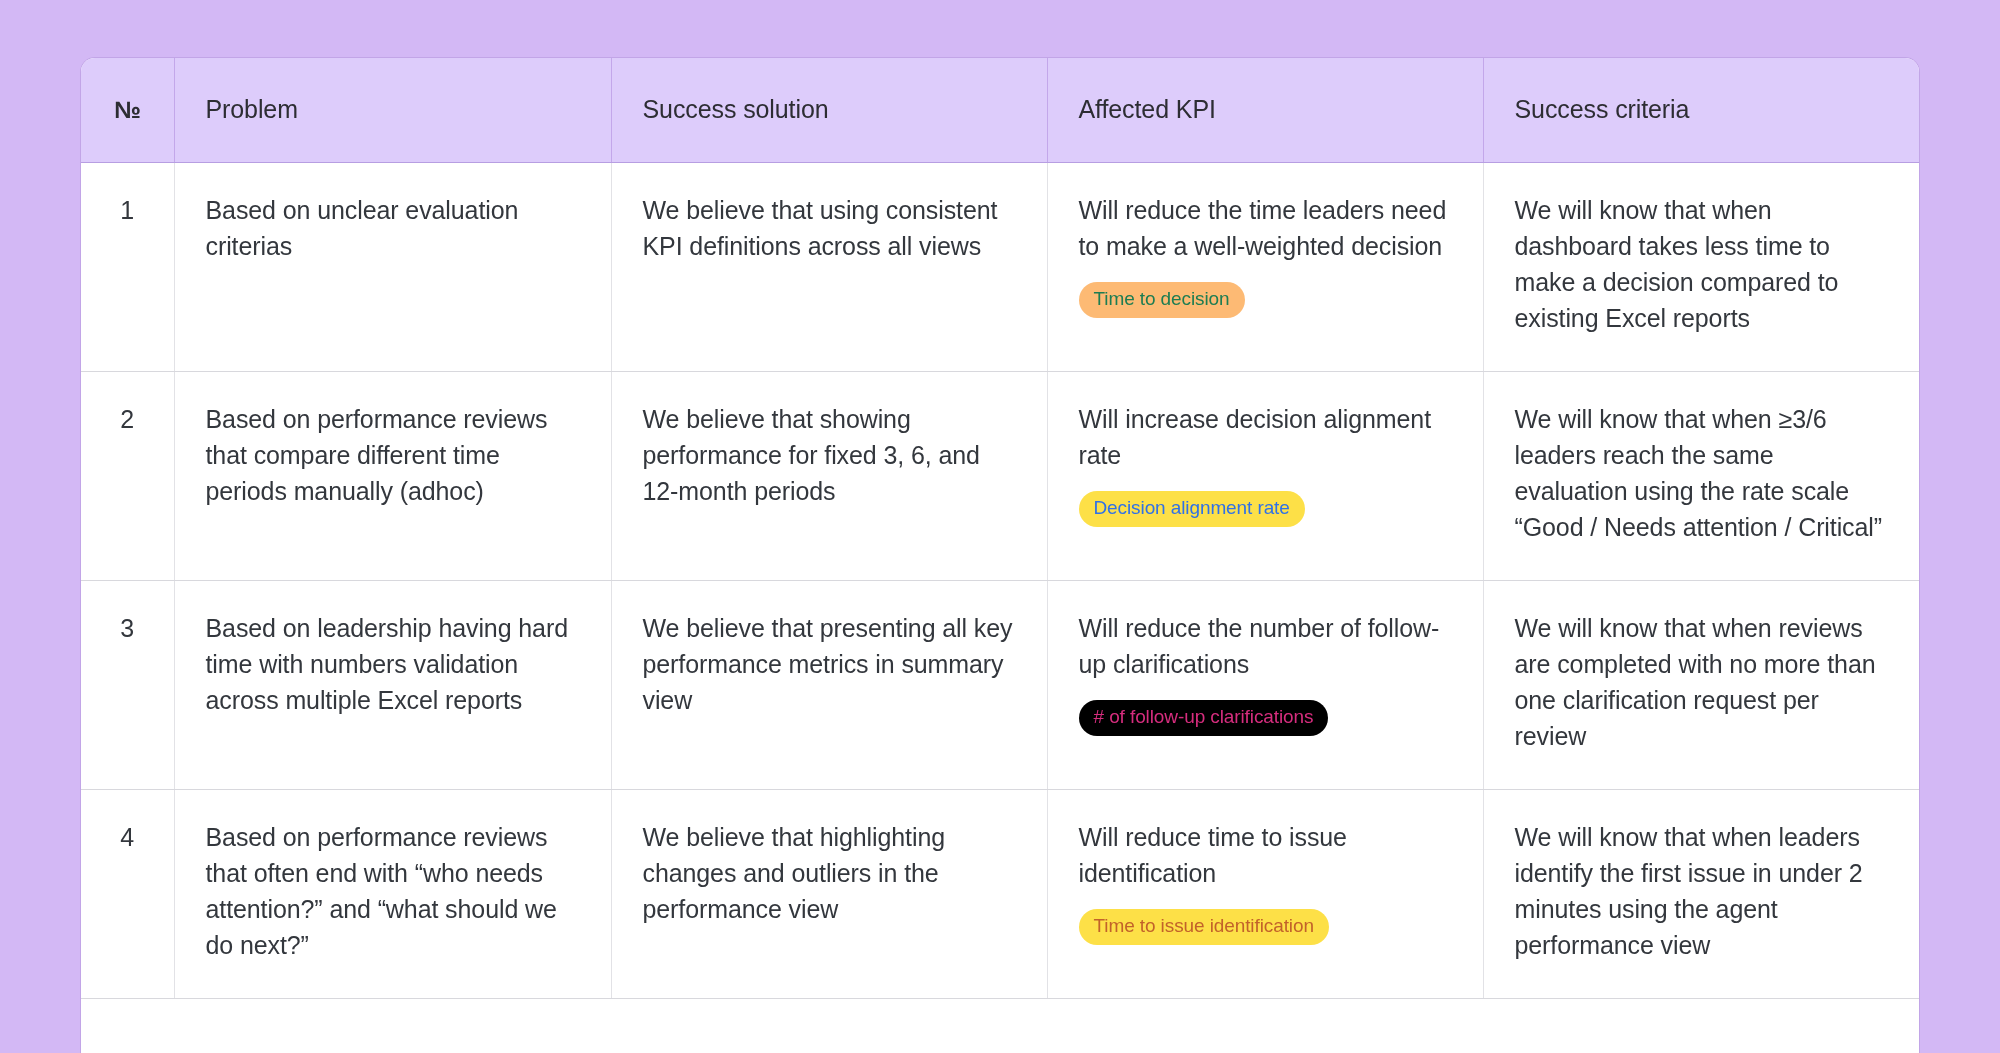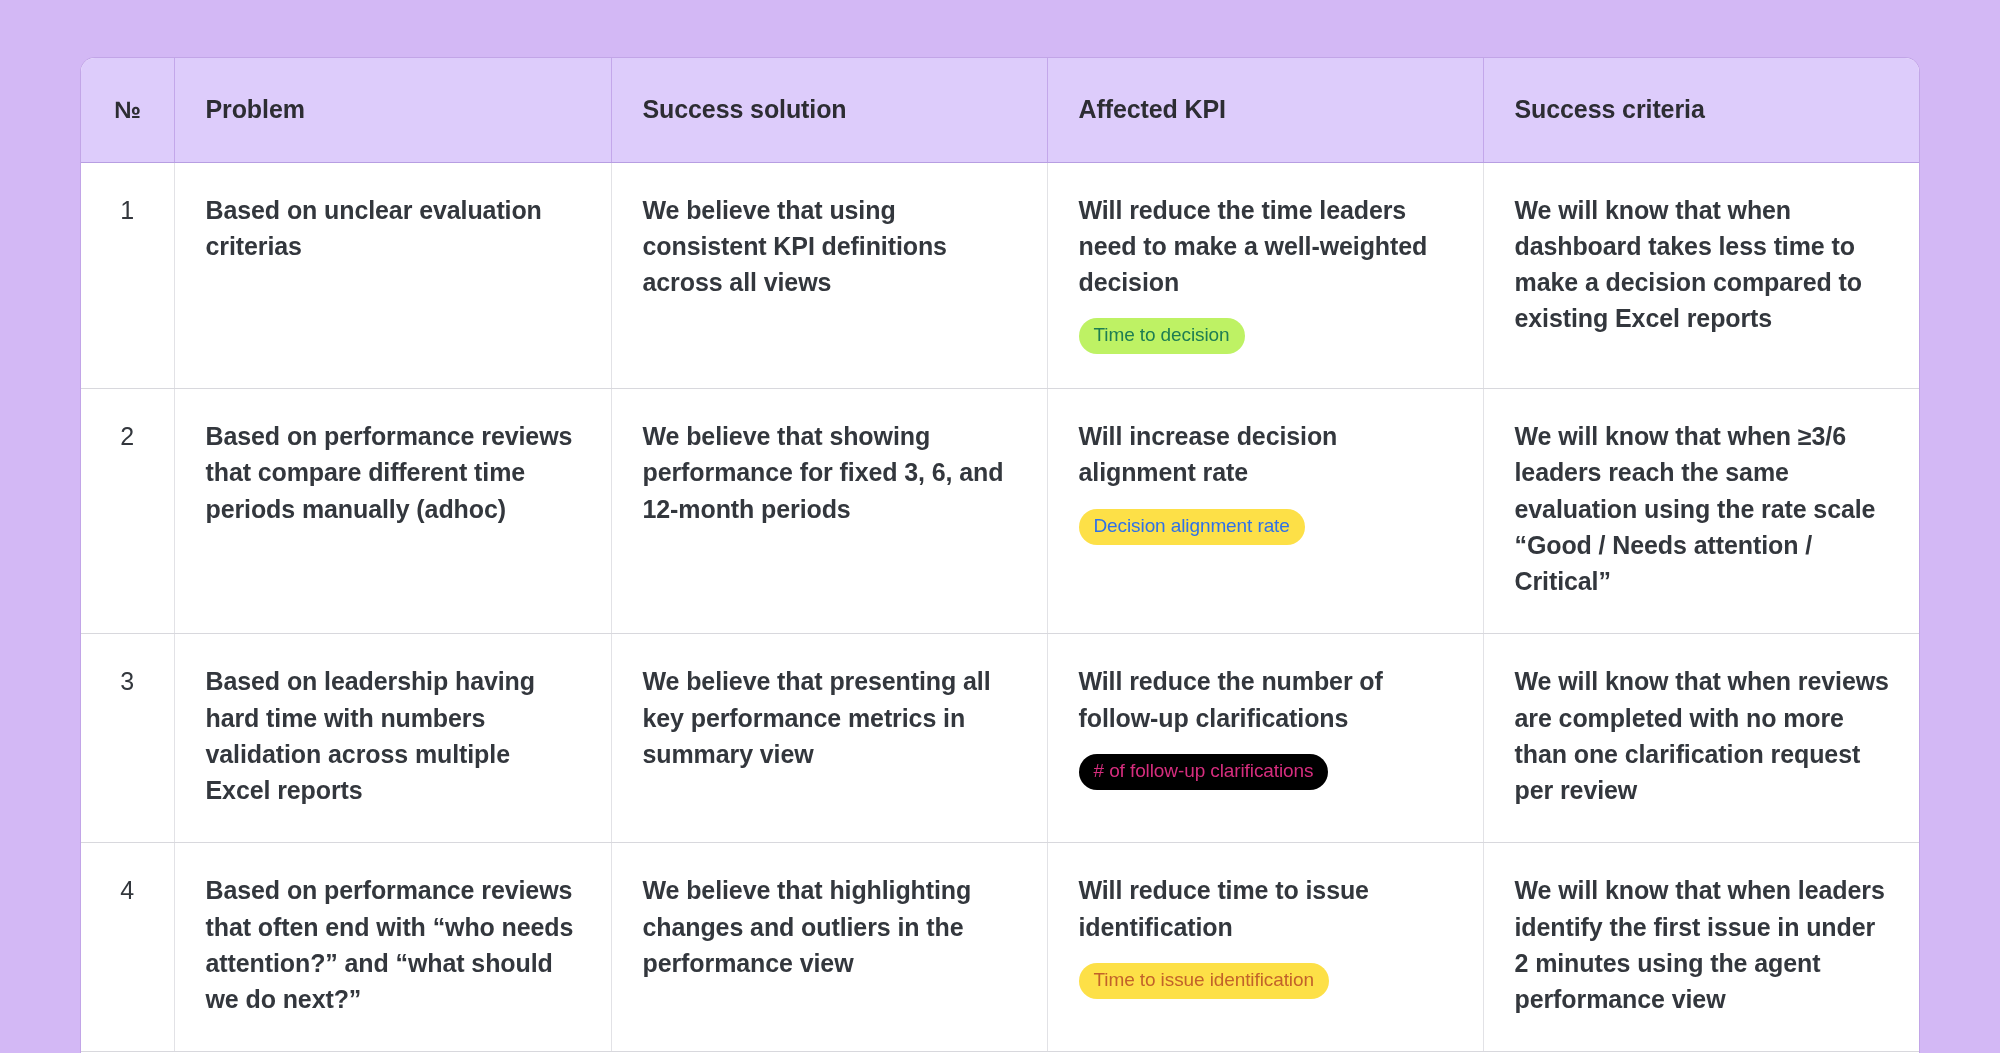--- a/index.html
+++ b/index.html
@@ -48,21 +48,21 @@
   col.c-kpi  { width: 436px; }
   col.c-succ { width: 436px; }
 
   
   thead th {
     background: #ddccfb;
     height: 104px;
     vertical-align: middle;
     text-align: left;
     font-size: 25px;
-    font-weight: 700;
+    font-weight: 400;
     color: #2d2d33;
     letter-spacing: -0.1px;
     padding: 0 0 0 31px;
     border-right: 1px solid #c3a7ea;
     border-bottom: 1px solid #b79ee2;
   }
   thead th:last-child { border-right: none; }
 
   thead th.num {
     text-align: center;
@@ -86,35 +86,35 @@
   tbody td:last-child { border-right: none; }
 
   tbody td.num {
     text-align: center;
     padding-left: 0;
     padding-right: 0;
     color: #33373d;
     font-size: 25px;
   }
 
-  .cell-text { display: block; font-weight: bold; }
+  .cell-text { display: block; }
 
   
   .chip {
     display: inline-block;
     margin-top: 18px;
     padding: 7px 15px 8px;
     border-radius: 999px;
     font-size: 19px;
     font-weight: 500;
     line-height: 1.1;
     letter-spacing: -0.1px;
     white-space: nowrap;
   }
-  .chip.green  { background: #bef264; color: #1d7d52; text-align: center; }
+  .chip.green  { background: #fdba74; color: #1d7d52; text-align: center; }
   .chip.blue   { background: #fde047; color: #2f71e8; }
   .chip.pink   { background: #000000; color: #d62d7e; }
   .chip.orange { background: #fde047; color: #c2622a; }
 </style>
 </head>
 <body>
 
 <div class="page">
   <div class="table-wrap">
     <table class="kpi">

